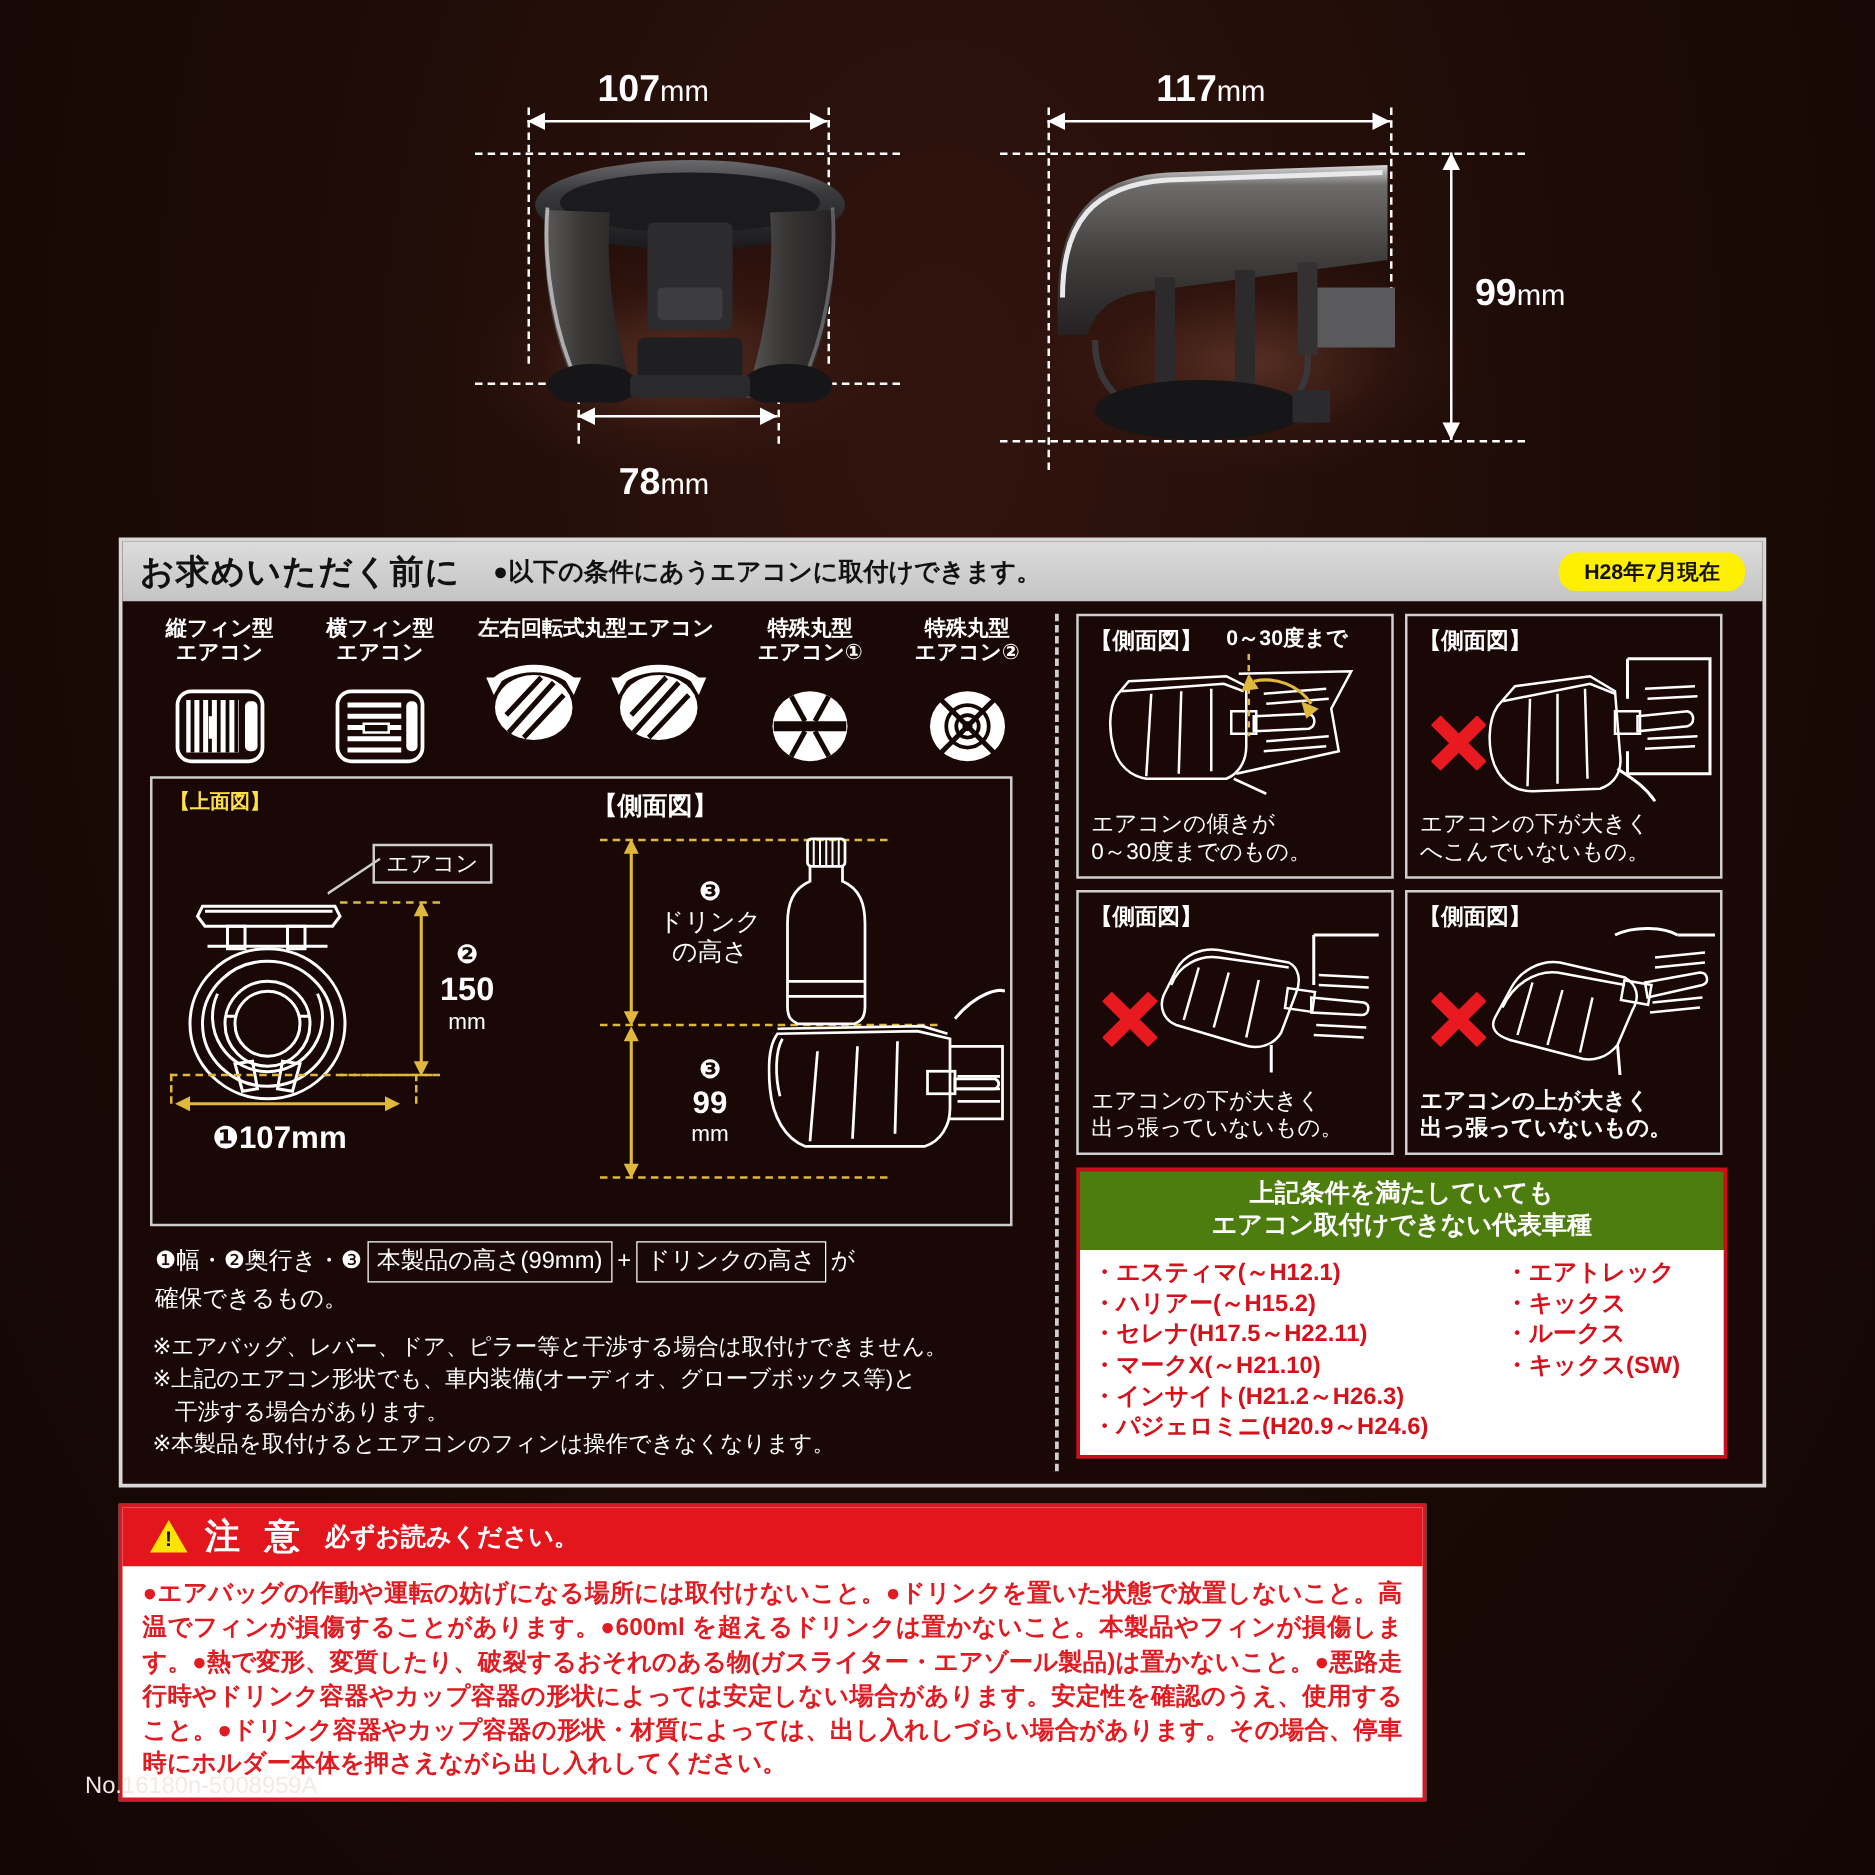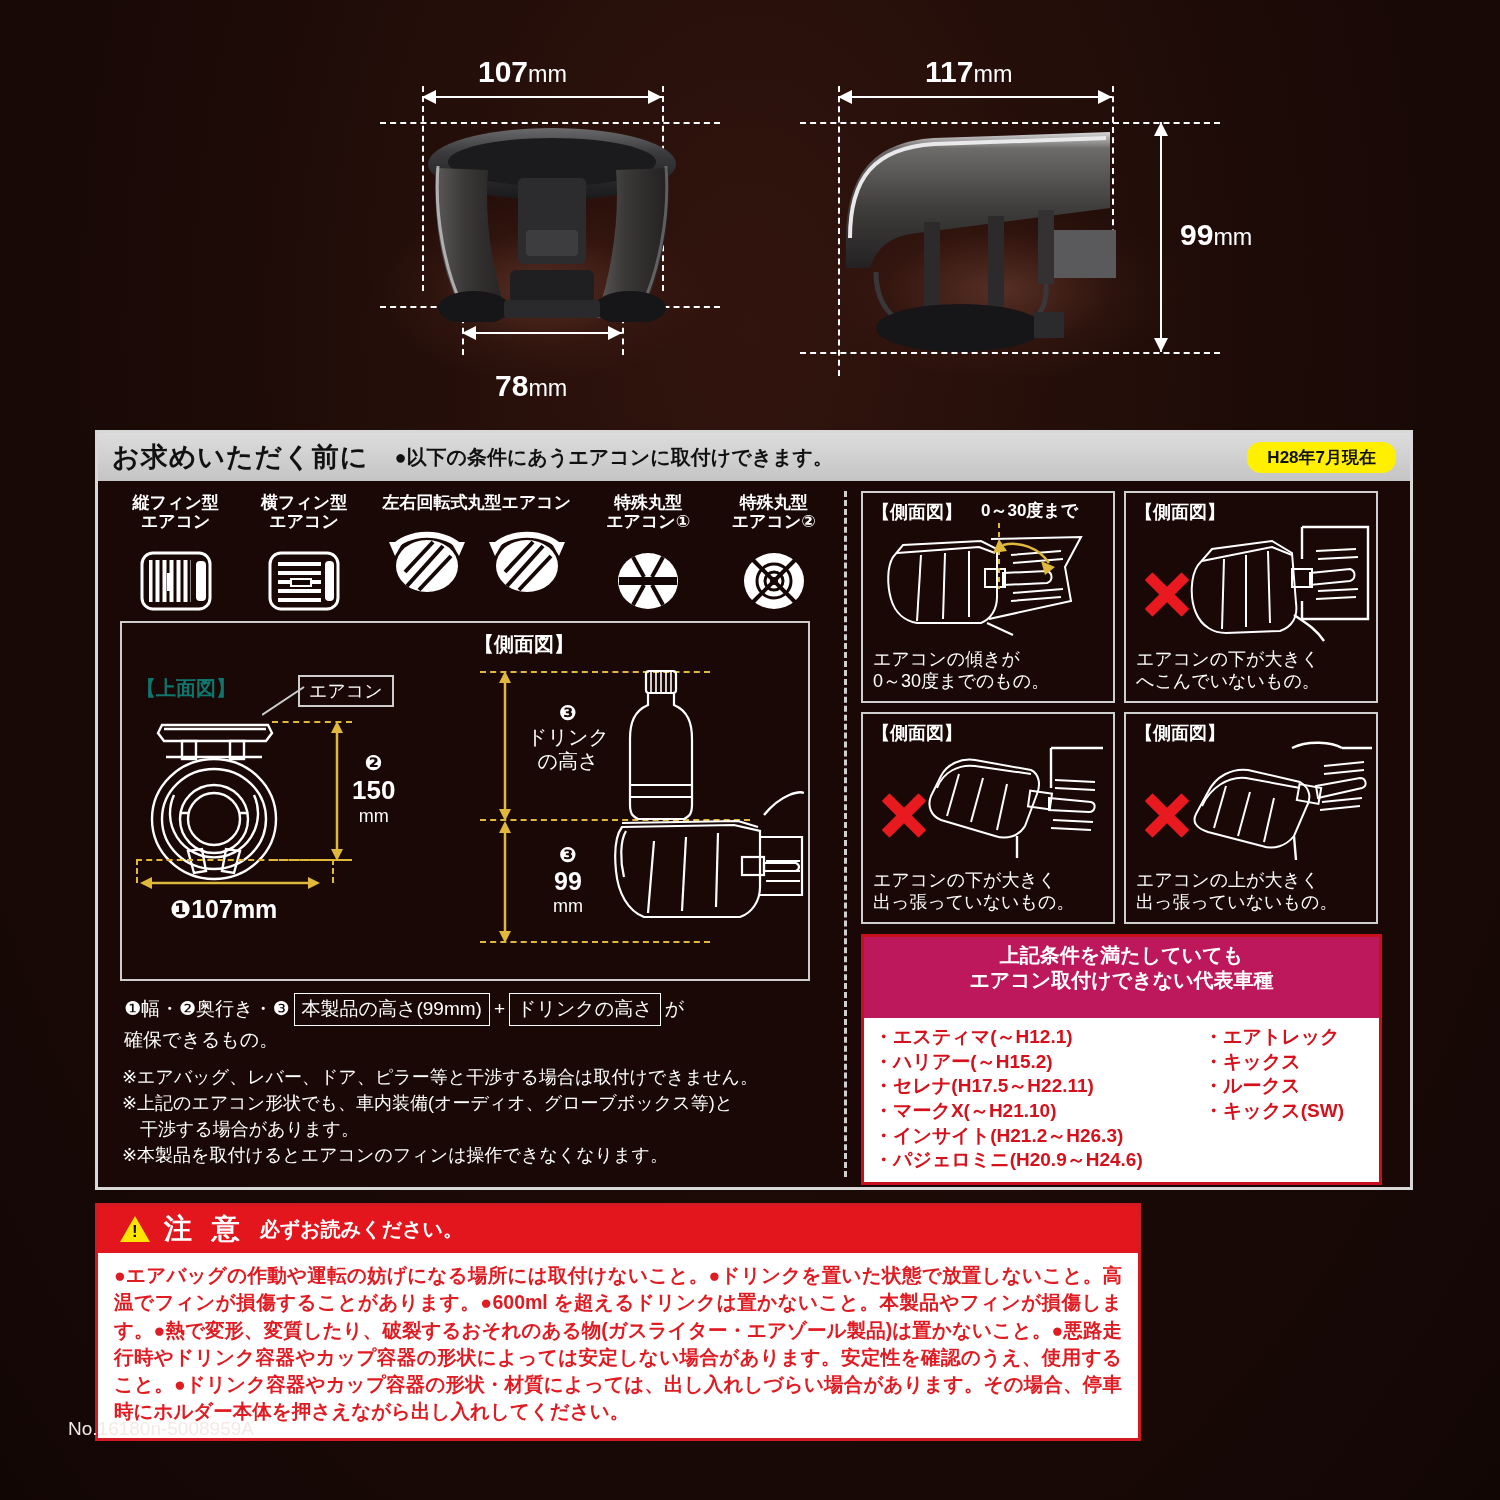--- a/index.html
+++ b/index.html
@@ -70,22 +70,22 @@
   .card .ctitle { color:#fff; font-size:18px; font-weight:bold; }
   .card .ctext { position:absolute; left:10px; bottom:8px; color:#fff; font-size:18px; line-height:1.22; }
   .xmark { position:absolute; left:12px; top:74px; width:54px; height:54px; }
   .xmark span { position:absolute; left:3px; top:22px; width:52px; height:11px; background:#e8191f; border-radius:1px;}
   .xmark span:first-child { transform:rotate(45deg); }
   .xmark span:last-child  { transform:rotate(-45deg); }
   .deg-label { position:absolute; color:#fff; font-size:17px; font-weight:bold; }
 
   
   .redbox { margin-top:10px; border:3px solid #c8101a; width:521px; }
-  .redbox .rhead { background:#be185d; color:#fff; text-align:center; font-weight:bold;
-     font-size:20px; line-height:1.25; padding:6px 0 25px; }
+  .redbox .rhead { background:#4d7c0f; color:#fff; text-align:center; font-weight:bold;
+     font-size:20px; line-height:1.25; padding:6px 0 7px; }
   .redbox .rbody { background:#fff; display:flex; padding:7px 10px 9px; }
   .redbox ul { list-style:none; }
   .redbox li { color:#d6111b; font-size:19px; line-height:1.30; white-space:nowrap; font-weight:600;}
   .redbox .c1 { width:330px; }
 
   
   .caution { position:absolute; left:95px; top:1203px; width:1046px;
       border:3px solid #d11a22; background:#fff; }
   .caution .chead { background:#e3151d; display:flex; align-items:center; padding:4px 0 5px 22px;}
   .tri { width:0;height:0;border-left:15px solid transparent;border-right:15px solid transparent;
@@ -296,21 +296,21 @@
                     <line x1="58" y1="11" x2="16" y2="53"></line>
                   </g>
               <circle cx="37" cy="32" r="4" fill="#140705"></circle>
                 </svg>
             </div>
           </div>
         </div>
 
         <div class="diagbox">
 
-          <div style="position:absolute;left:14px;top:8px;color:#0f766e;font-size:20px;font-weight:bold;margin-top:44px;">【上面図】</div>
+          <div style="position:absolute;left:14px;top:8px;color:#fde047;font-size:16px;font-weight:bold;">【上面図】</div>
 
           <div style="position:absolute;left:176px;top:52px;border:2px solid #cdcdcd;padding:2px 9px;color:#fff;font-size:18px;">エアコン</div>
           <svg style="position:absolute;left:140px;top:60px;" width="44" height="34">
             <line x1="0" y1="32" x2="42" y2="4" stroke="#cdcdcd" stroke-width="2"></line>
             </svg>
 
           <svg style="position:absolute;left:22px;top:78px;" width="190" height="190">
             <g fill="none" stroke="#ffffff" stroke-width="2.4">
               <path d="M18,24 L124,24 L128,32 L122,40 L20,40 L14,32 Z"></path>
               <line x1="20" y1="28" x2="122" y2="28"></line>
@@ -515,21 +515,21 @@
                 <line x1="44" y1="46" x2="32" y2="88"></line>
                   <line x1="68" y1="52" x2="56" y2="96"></line>
                 <line x1="92" y1="58" x2="82" y2="102"></line>
                 <rect x="116" y="46" width="22" height="16" transform="rotate(10 127 54)"></rect>
                 <path d="M134,46 L178,38 C184,38 186,46 180,48 L136,58 Z"></path>
                 <path d="M142,26 L182,22 M142,34 L182,30 M140,62 L180,58 M138,70 L178,66"></path>
                 <path d="M110,8 C126,0 150,2 160,8 M160,8 L190,8" stroke-width="2.4"></path>
                 <path d="M112,96 L114,120" stroke-width="2.4"></path>
               </g>
             </svg>
-            <div class="ctext" style="white-space:pre-line;">エアコンの上が大きく
+            <div class="ctext" style="white-space:pre-line;font-weight:bold;">エアコンの上が大きく
 出っ張っていないもの。</div>
           </div>
         </div>
 
         <div class="redbox">
           <div class="rhead">
             <div>上記条件を満たしていても</div>
             <div>エアコン取付けできない代表車種</div>
           </div>
           <div class="rbody">

